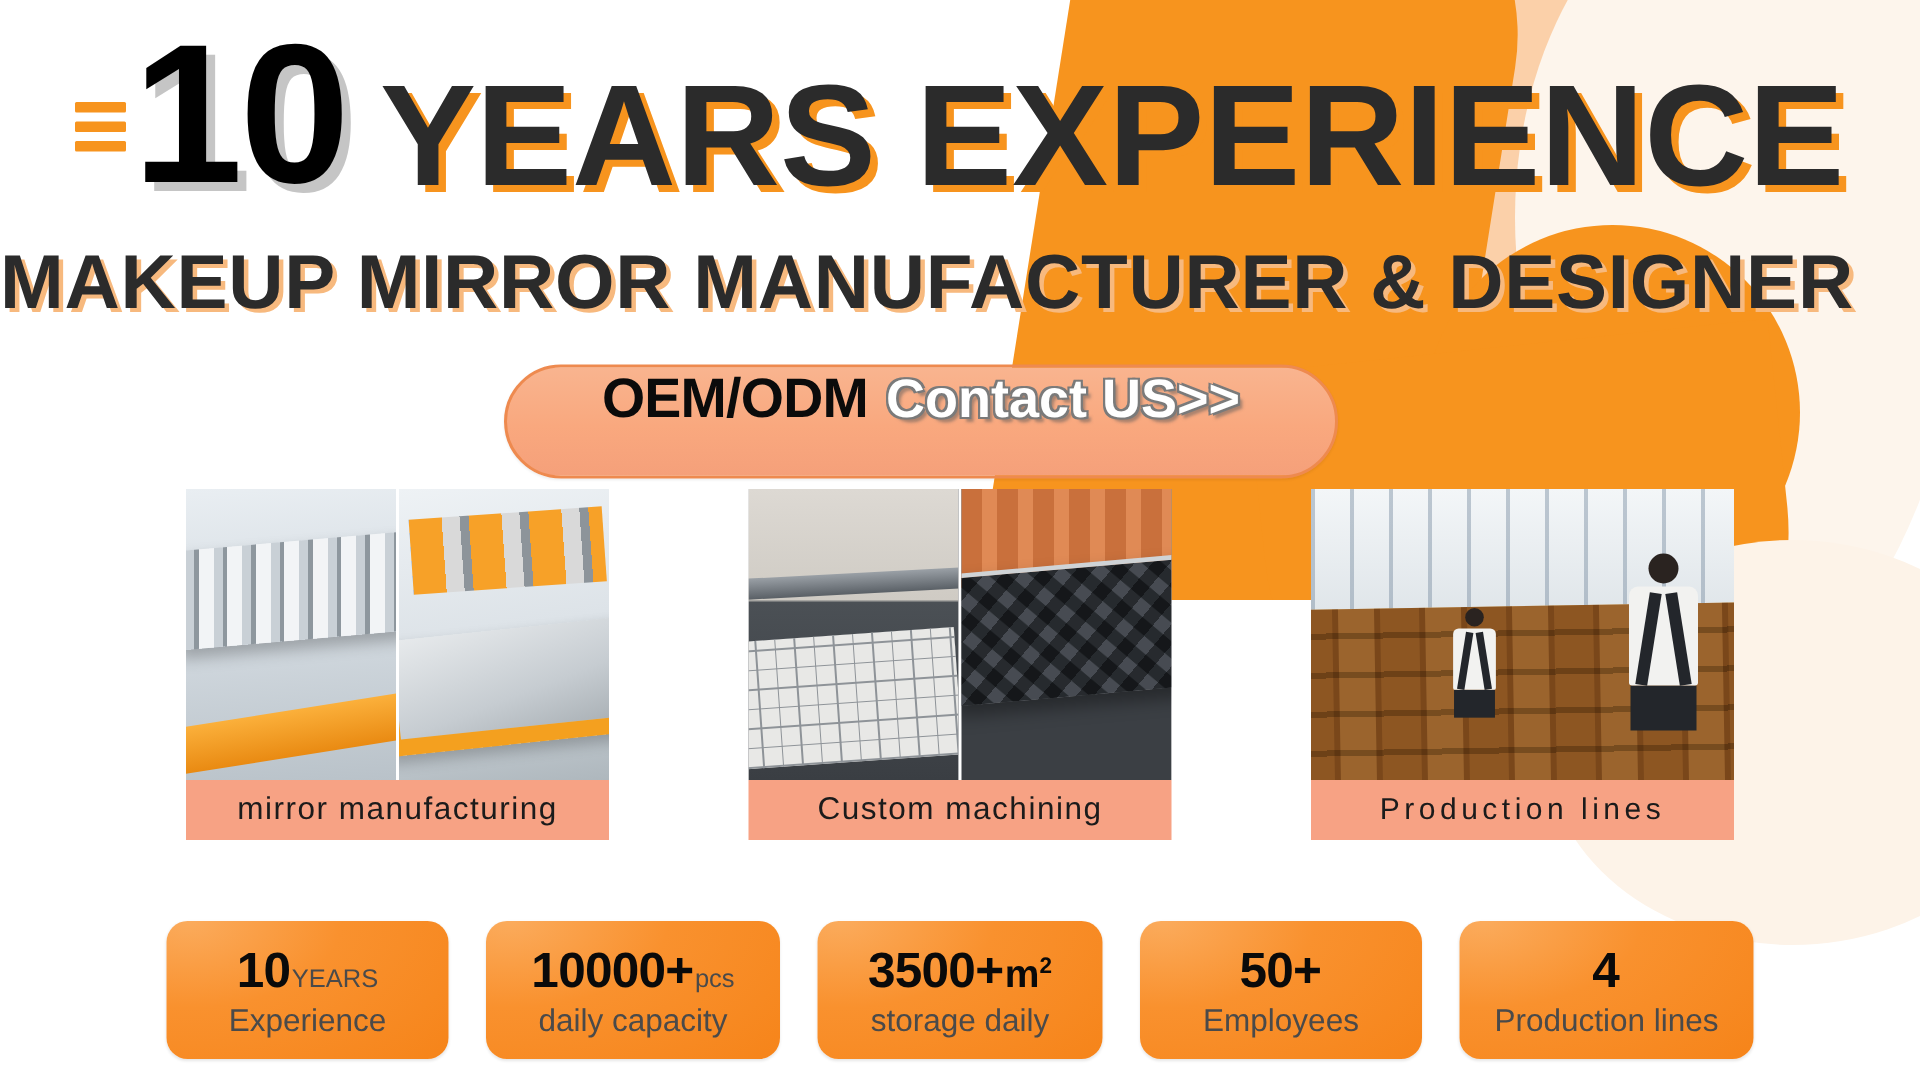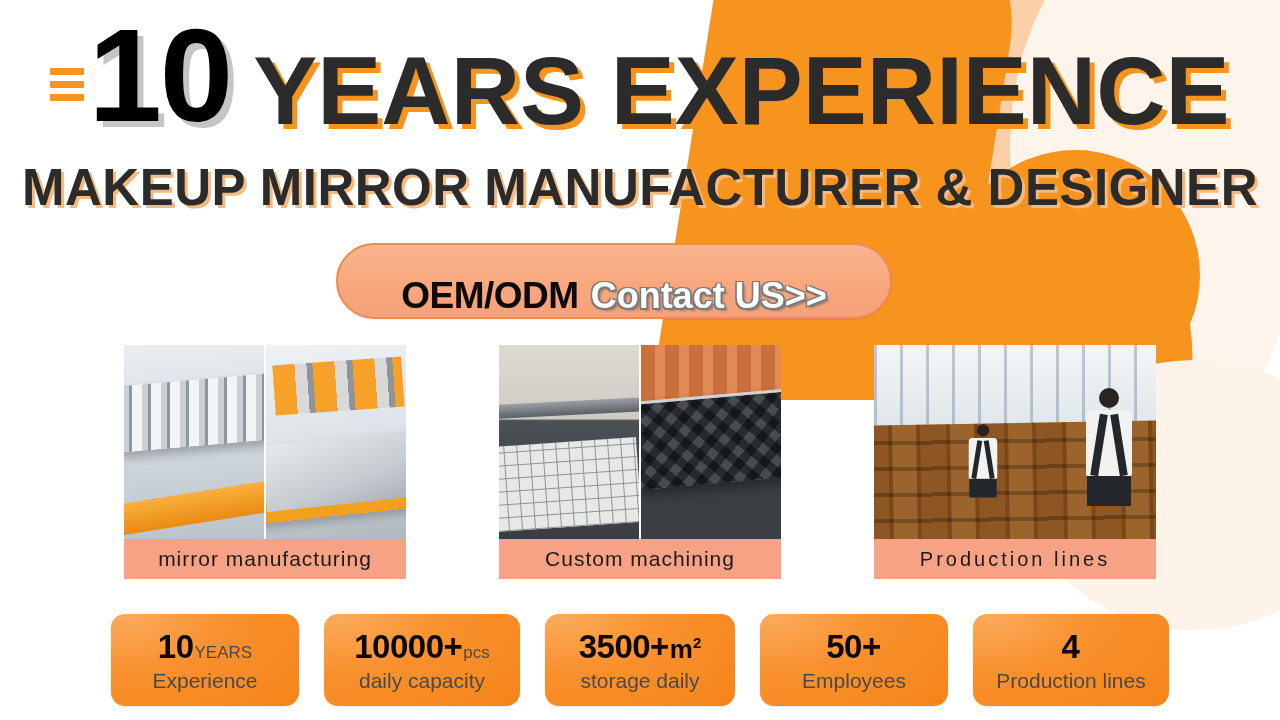--- a/index.html
+++ b/index.html
@@ -88,51 +88,51 @@
   .years-exp{
     font-size:96px; font-weight:bold; line-height:1;
     color:#2B2B2B; letter-spacing:0px;
     margin-left:22px; margin-top:30px;
     text-shadow:5px 5px 0 #F7941E;
   }
 
   
   .subtitle{
     position:absolute; left:0; top:158px; width:1280px;
-    text-align:center; z-index:5;
+    text-align:left; z-index:5;
     font-size:51px; font-weight:bold; color:#2B2B2B;
     letter-spacing:0.5px;
     text-shadow:3px 3px 0 #F7B97E;
   }
 
   
   .cta{
     position:absolute; left:336px; top:243px;
     width:556px; height:76px;
     background:linear-gradient(180deg,#F9B48F 0%,#F9A87E 55%,#F5A07A 100%);
     border:2px solid #EE8A4F;
     border-radius:38px;
-    display:flex; align-items:flex-end; justify-content:center;
+    display:flex; align-items:flex-start; justify-content:center;
     z-index:6;
     box-shadow:0 1px 2px rgba(0,0,0,.08);
   }
   .cta-oem{
     font-size:37px; font-weight:bold; color:#0B0B0B; letter-spacing:-0.5px;
   }
   .cta-contact{
     font-size:36px; font-weight:bold; color:#FFFFFF; margin-left:12px;
     text-shadow:
       -1.5px -1.5px 0 #7a7a7a, 1.5px -1.5px 0 #7a7a7a,
       -1.5px 1.5px 0 #7a7a7a,  1.5px 1.5px 0 #7a7a7a,
       3px 3px 2px rgba(90,90,90,.5);
   }
 
   
   .cards{
-    position:absolute; left:0; top:345px; width:1280px;
+    position:absolute; left:0; top:326px; width:1280px;
     display:flex; justify-content:center; gap:93px; z-index:6;
   }
   .card{ width:282px; }
   .photo{
     width:282px; height:194px; overflow:hidden; position:relative;
     display:flex; background:#cfcfcf;
   }
   .cap{
     height:40px; background:#F7A284;
     display:flex; align-items:center; justify-content:center;

